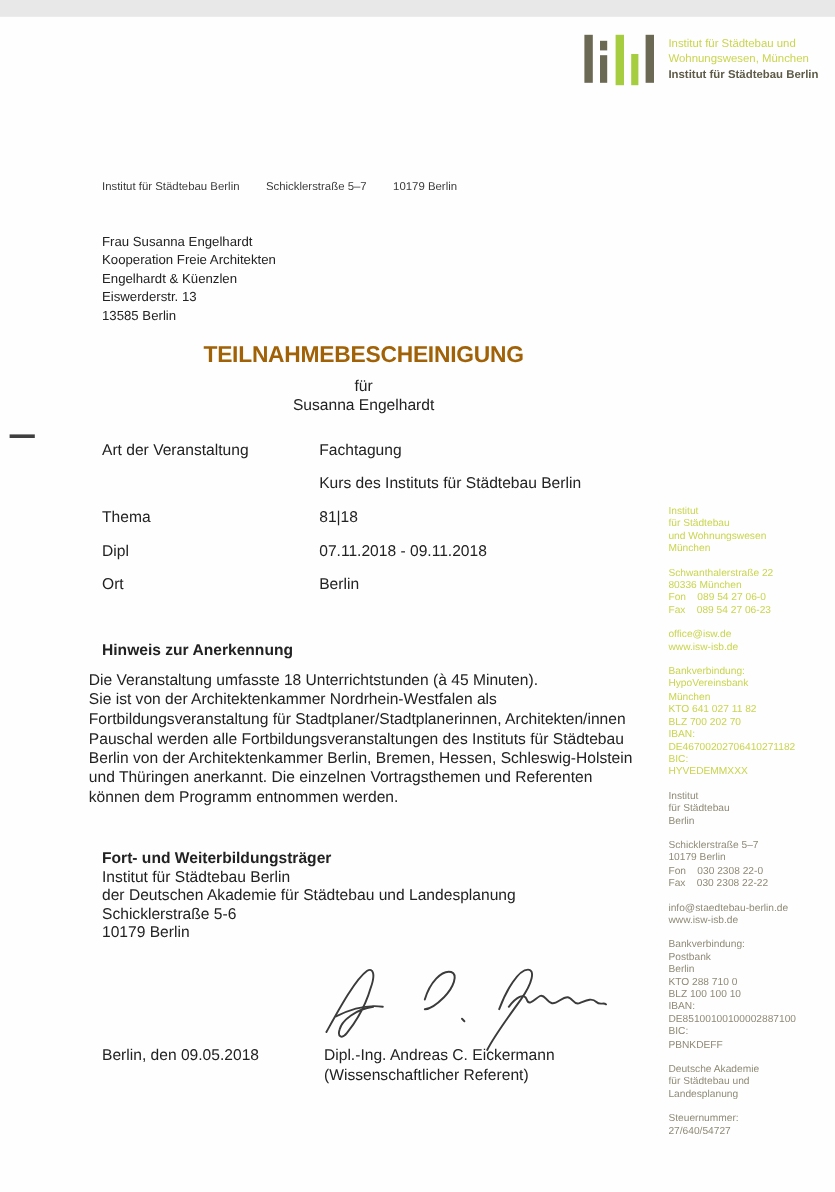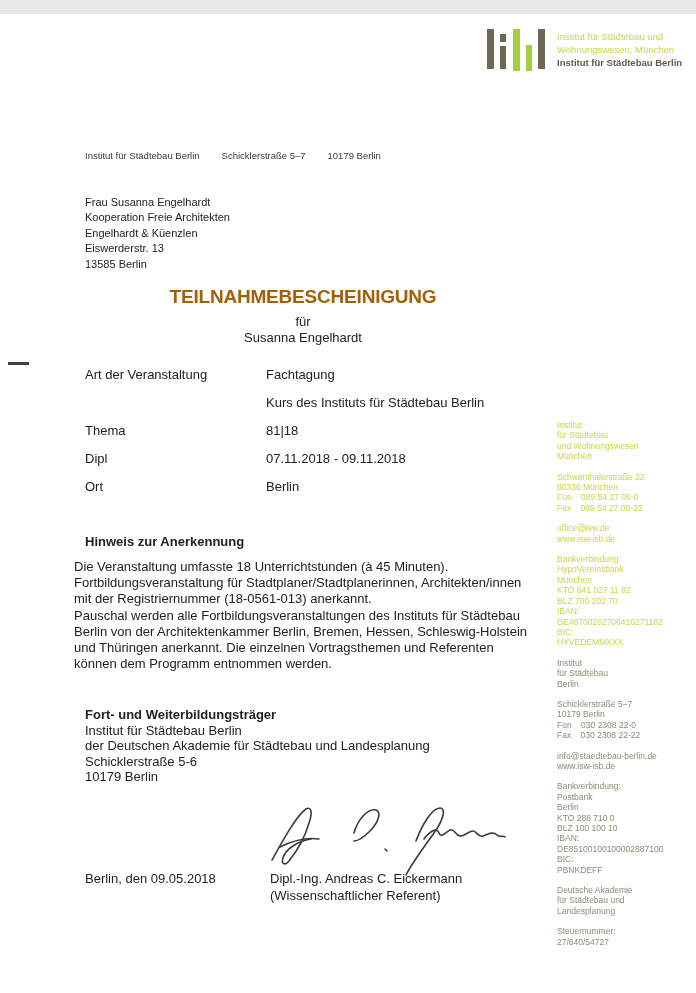--- a/index.html
+++ b/index.html
@@ -118,22 +118,22 @@
       <div class="detail-label">Ort</div>
       <div class="detail-value">
           <div>Berlin</div>
         </div>
     </div>
   </div>
 
   <div class="hinweis-head">Hinweis zur Anerkennung</div>
   <div class="hinweis-body">
       <div>Die Veranstaltung umfasste 18 Unterrichtstunden (à 45 Minuten).</div>
+      <div>Sie ist von der Architektenkammer Nordrhein-Westfalen als</div>
       <div>Fortbildungsveranstaltung für Stadtplaner/Stadtplanerinnen, Architekten/innen</div>
-      <div>mit der Registriernummer (18-0561-013) anerkannt.</div>
       <div>Pauschal werden alle Fortbildungsveranstaltungen des Instituts für Städtebau</div>
       <div>Berlin von der Architektenkammer Berlin, Bremen, Hessen, Schleswig-Holstein</div>
       <div>und Thüringen anerkannt. Die einzelnen Vortragsthemen und Referenten</div>
       <div>können dem Programm entnommen werden.</div>
     </div>
 
   <div class="provider">
     <div class="provider-head">Fort- und Weiterbildungsträger</div>
     <div class="provider-lines">
         <div>Institut für Städtebau Berlin</div>

